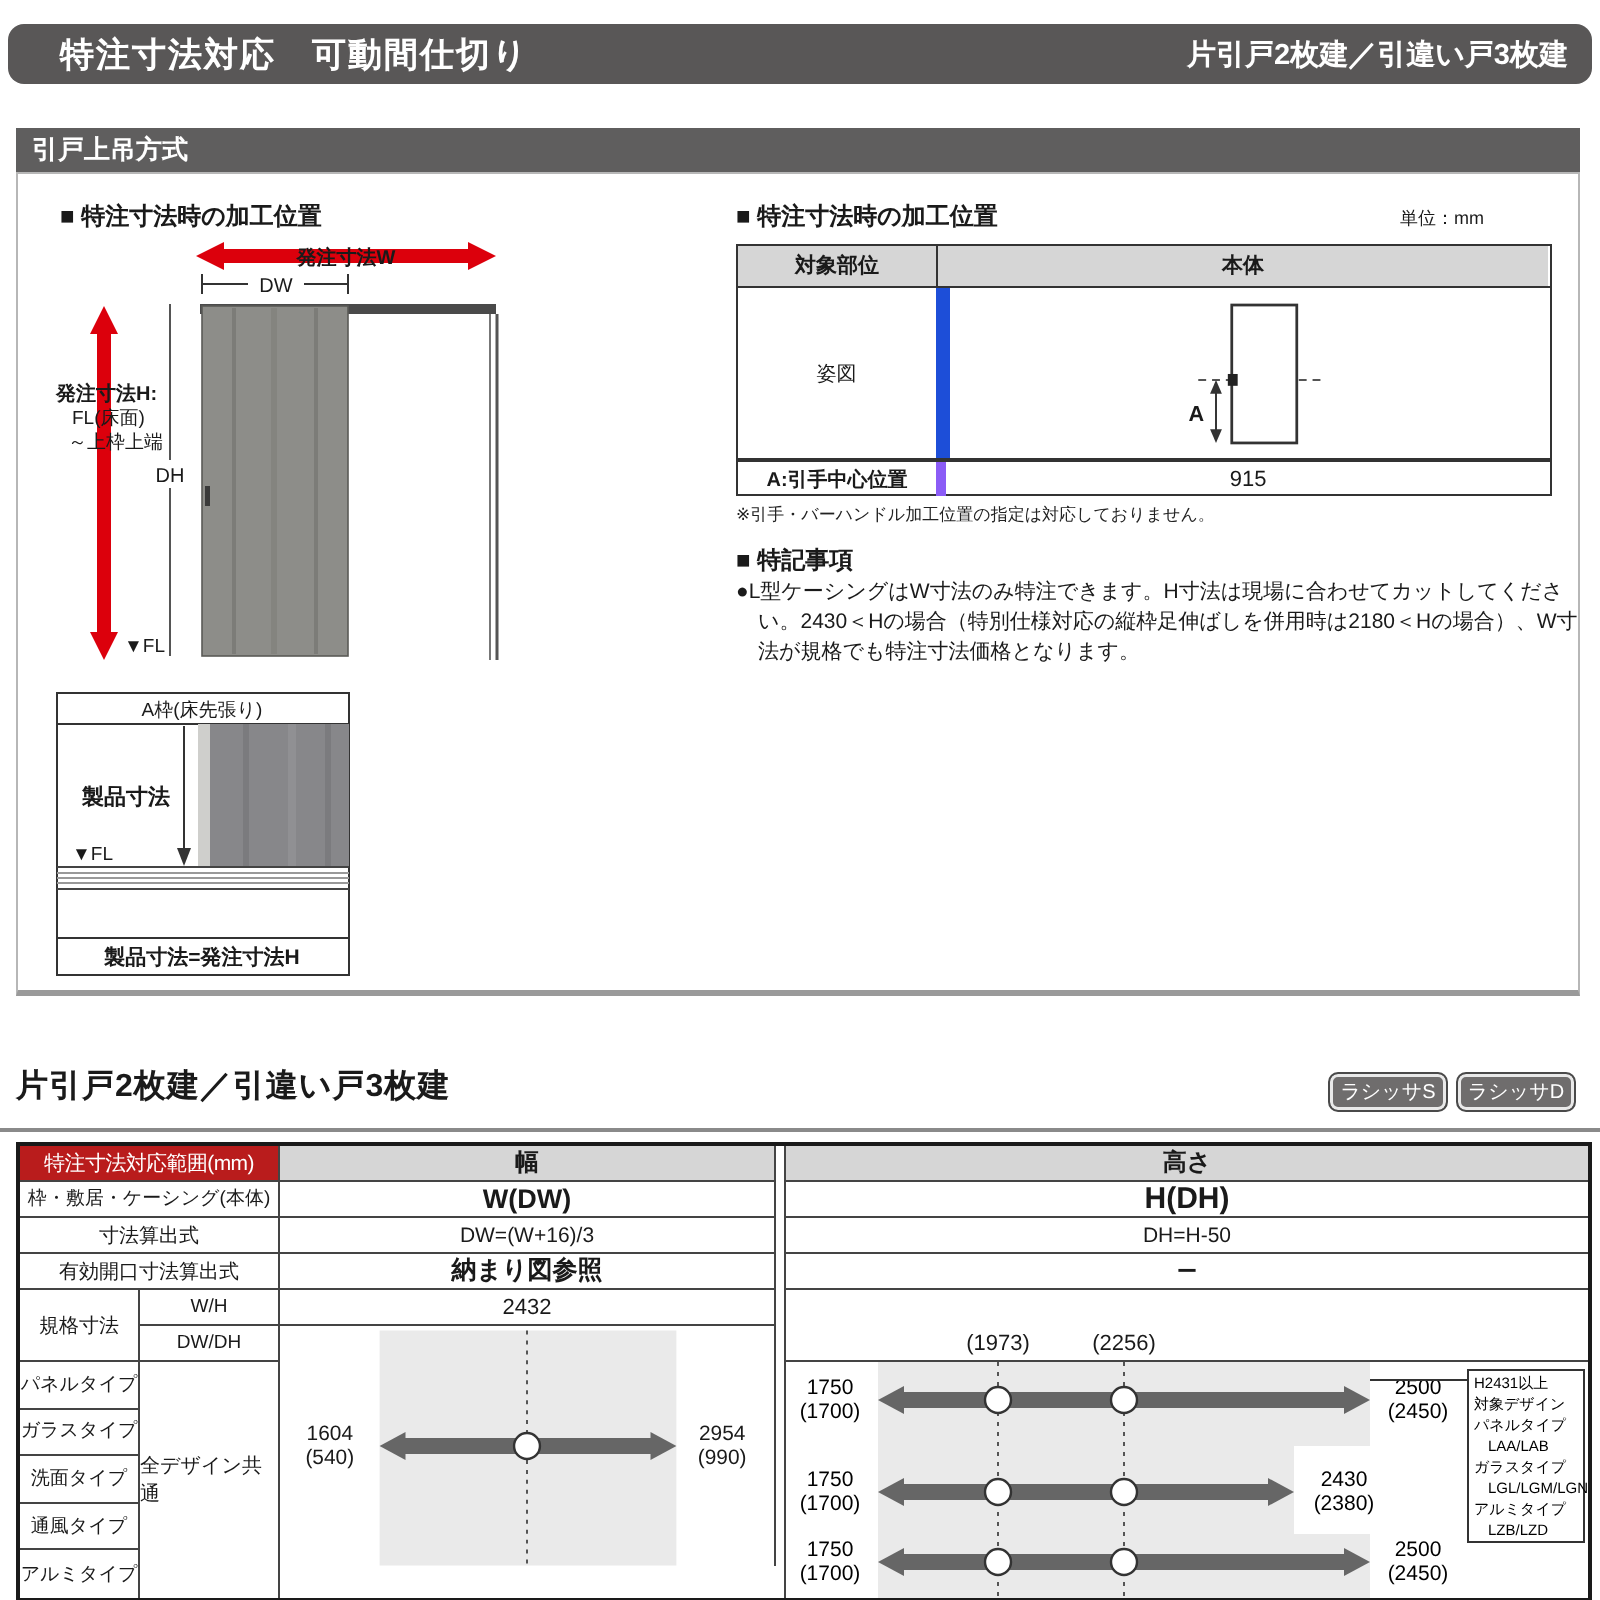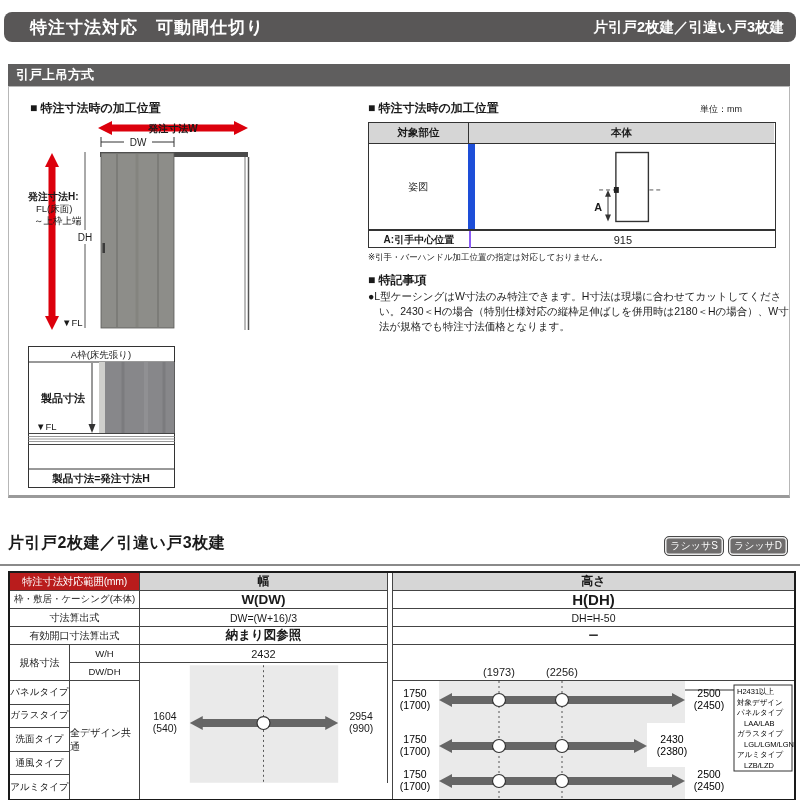--- a/index.html
+++ b/index.html
@@ -22,21 +22,21 @@
   .mtable{left:368px;top:122px;width:408px;height:126px;border:1.5px solid #333;box-sizing:border-box;}
   .mtable .hrow{display:flex;height:20px;border-bottom:1px solid #333;}
   .mtable .hc{background:#d6d6d6;display:flex;align-items:center;justify-content:center;
               font-size:10.5px;font-weight:bold;box-sizing:border-box;}
   .mtable .c1{width:100px;border-right:1px solid #333;}
   .mtable .c2{width:305px;}
   .mtable .brow{display:flex;height:85px;}
   .mtable .bc1{width:100px;border-right:7px solid #1d4ed8;display:flex;align-items:center;
                justify-content:center;font-size:10px;}
   .mtable .frow{display:flex;height:17px;border-top:2px solid #333;}
-  .mtable .fc1{width:100px;border-right:2px solid #8b5cf6;display:flex;align-items:center;
+  .mtable .fc1{width:100px;border-right:5px solid #8b5cf6;display:flex;align-items:center;
                justify-content:center;font-size:10px;font-weight:bold;}
   .mtable .fc2{width:305px;display:flex;align-items:center;justify-content:center;font-size:11px;}
   
   .bheading{left:8px;top:533px;font-size:16px;font-weight:bold;letter-spacing:0.5px;}
   .tagbtn{height:20px;width:60px;background:#6f6d6d;color:#fff;border:1px solid #4a4a4a;
           box-shadow:inset 0 0 0 1.5px rgba(255,255,255,0.85);border-radius:5px;font-size:10px;
           display:flex;align-items:center;justify-content:center;box-sizing:border-box;cursor:pointer;}
   .grayrule{left:0;top:564px;width:800px;height:2px;background:#8a8a8a;}
   
   .spec{left:8px;top:571px;width:784px;height:226px;border:2px solid #1a1a1a;box-sizing:content-box;}

